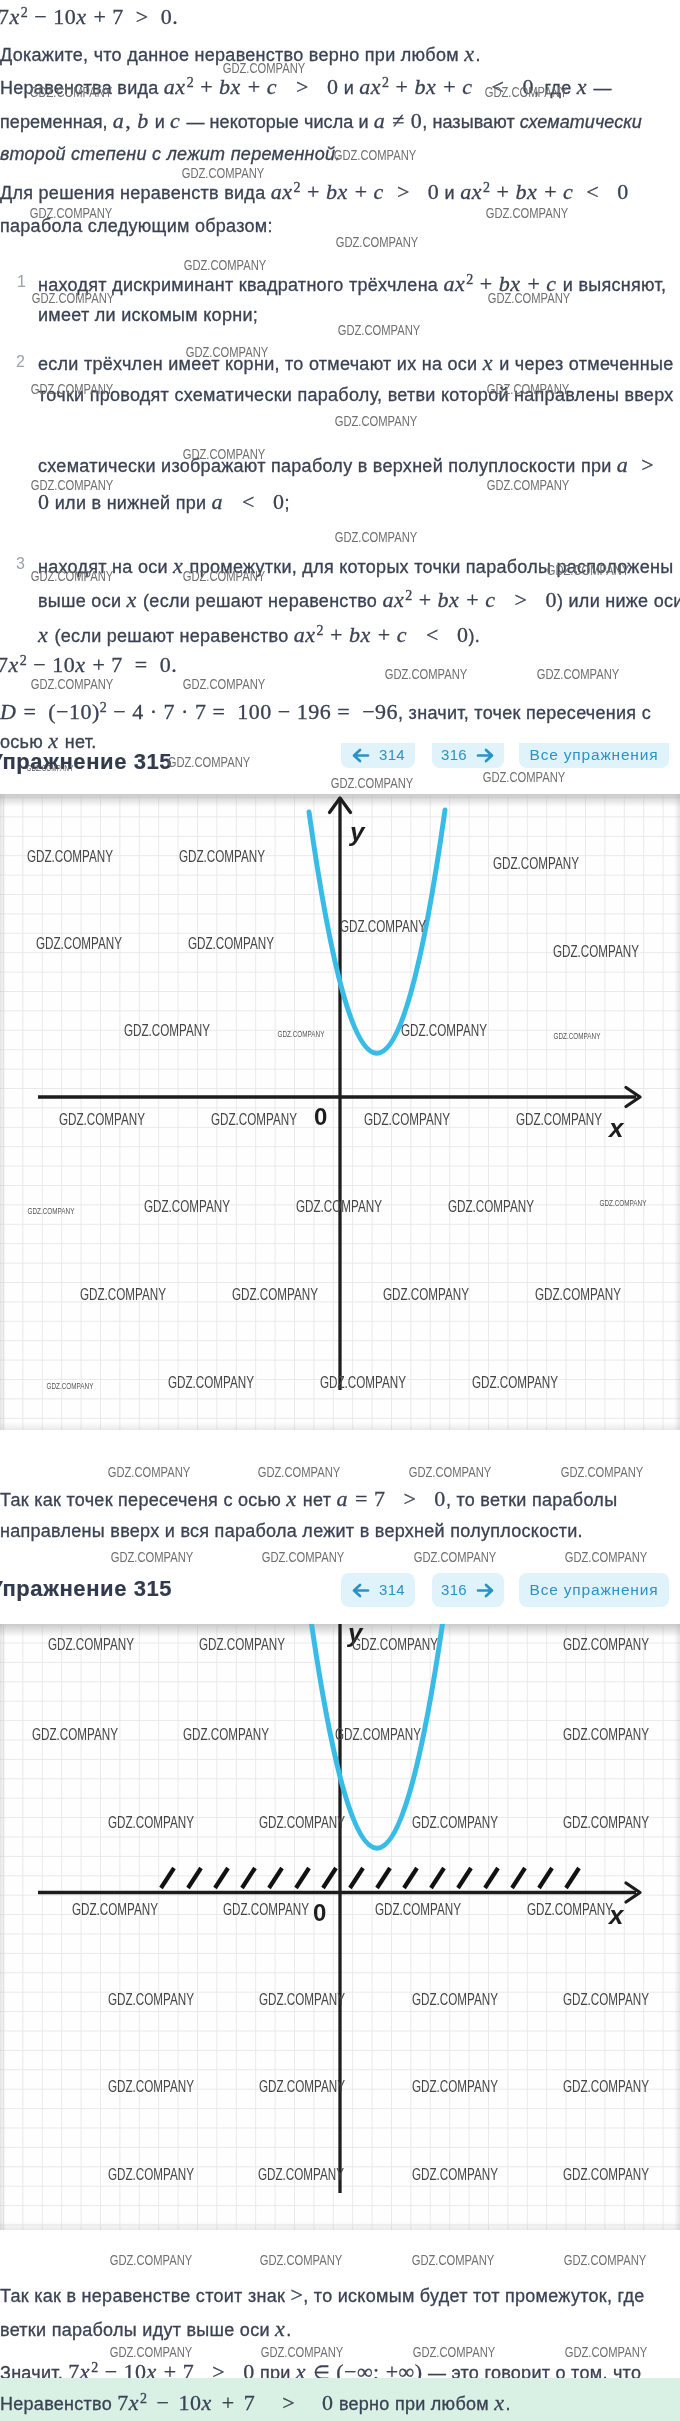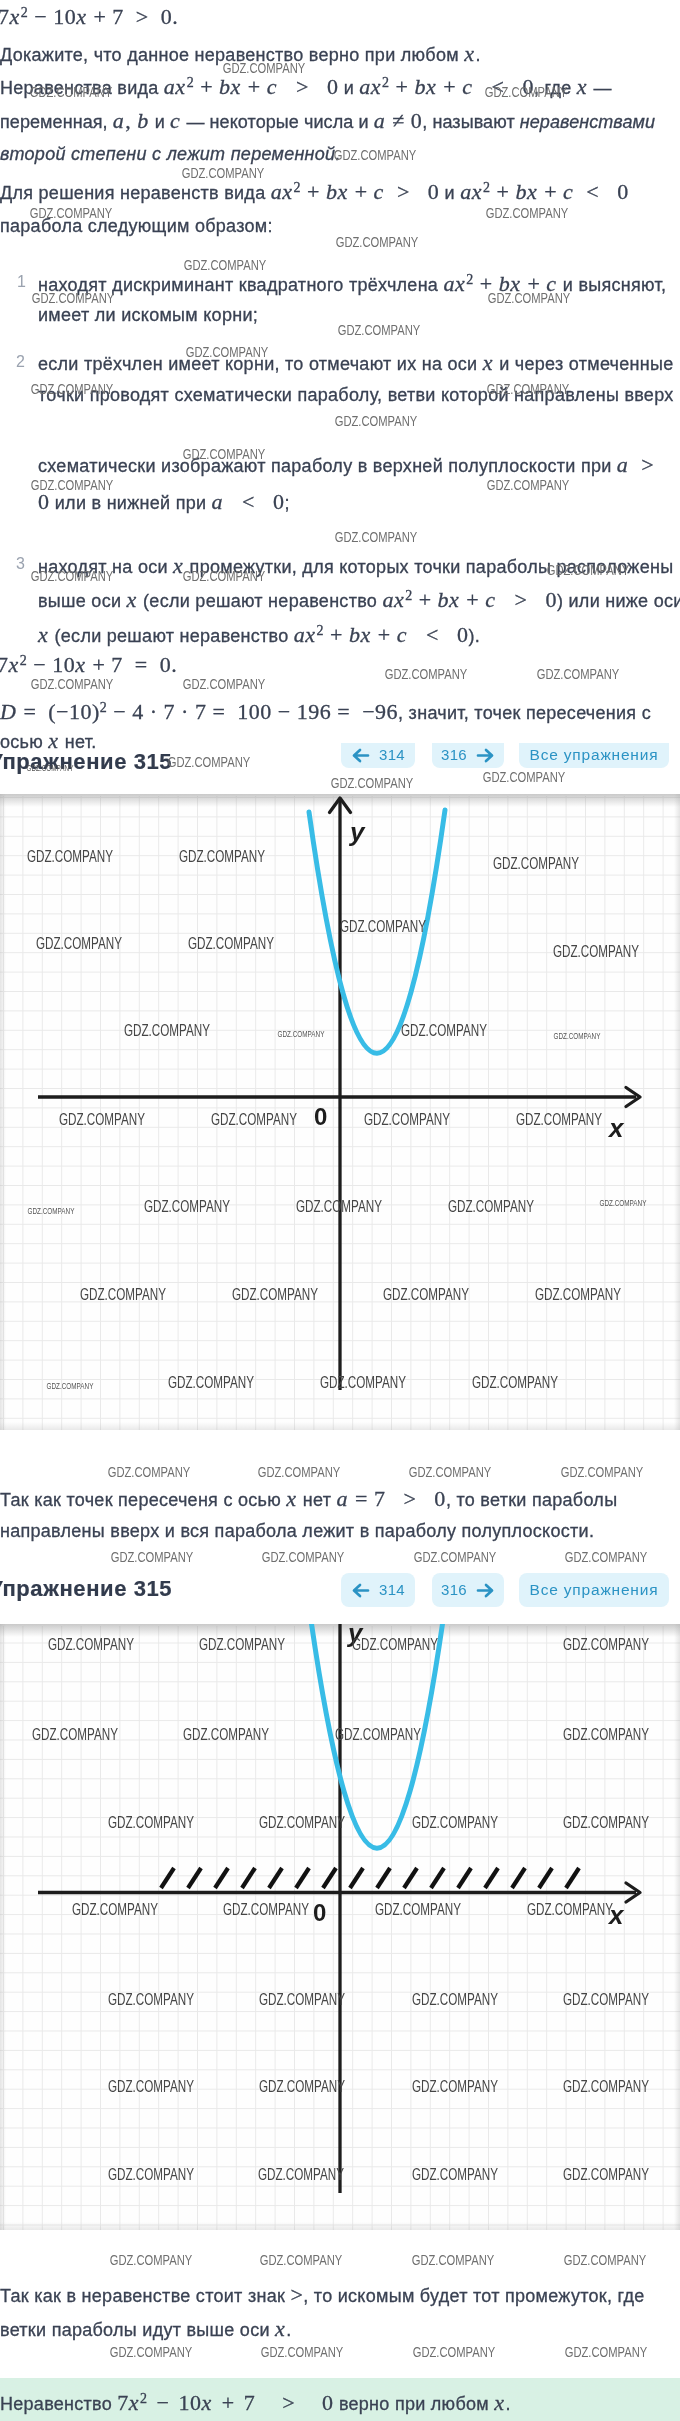--- a/index.html
+++ b/index.html
@@ -19,21 +19,21 @@
 </style></head>
 <body>
 <div id="pg">
 
 <div class="t m" style="left:-2px;top:6px">7<i>x</i><sup>2</sup> − 10<i>x</i> + 7 &nbsp;&gt;&nbsp; 0.</div>
 
 <div class="t" style="left:0px;top:43px">Докажите, что данное неравенство верно при любом <span class="m"><i>x</i></span>.</div>
 
 <div class="t" style="left:0px;top:76px">Неравенства вида <span class="m"><i>ax</i><sup>2</sup> + <i>bx</i> + <i>c</i> &nbsp;&nbsp;&gt;&nbsp;&nbsp; 0</span> и <span class="m"><i>ax</i><sup>2</sup> + <i>bx</i> + <i>c</i> &nbsp;&nbsp;&lt;&nbsp;&nbsp; 0</span>, где <span class="m"><i>x</i></span> —</div>
 
-<div class="t" style="left:0px;top:110px;letter-spacing:0.08px">переменная, <span class="m"><i>a</i>, <i>b</i></span> и <span class="m"><i>c</i></span> — некоторые числа и <span class="m"><i>a</i> ≠ 0</span>, называют <span class="it">неравенствами</span></div>
+<div class="t" style="left:0px;top:110px;letter-spacing:0.08px">переменная, <span class="m"><i>a</i>, <i>b</i></span> и <span class="m"><i>c</i></span> — некоторые числа и <span class="m"><i>a</i> ≠ 0</span>, называют <span class="it">схематически</span></div>
 
 <div class="t it" style="left:0px;top:145px">второй степени с лежит переменной.</div>
 
 <div class="t" style="left:0px;top:181px">Для решения неравенств вида <span class="m"><i>ax</i><sup>2</sup> + <i>bx</i> + <i>c</i> &nbsp;&gt;&nbsp;&nbsp; 0</span> и <span class="m"><i>ax</i><sup>2</sup> + <i>bx</i> + <i>c</i> &nbsp;&lt;&nbsp;&nbsp; 0</span></div>
 
 <div class="t" style="left:0px;top:217px">парабола следующим образом:</div>
 
 <div class="num" style="left:17px;top:274px">1</div>
 
 <div class="t" style="left:38px;top:273px">находят дискриминант квадратного трёхчлена <span class="m"><i>ax</i><sup>2</sup> + <i>bx</i> + <i>c</i></span> и выясняют,</div>
@@ -122,21 +122,21 @@
 
 <text x="350" y="47" font-family="Liberation Sans" font-style="italic" font-weight="bold" font-size="26" fill="#1d1d1d">y</text>
 
 <text x="609" y="343" font-family="Liberation Sans" font-style="italic" font-weight="bold" font-size="26" fill="#1d1d1d">x</text>
 
 <text x="314" y="331" font-weight="bold" font-size="24" fill="#1d1d1d">0</text>
 </svg>
 
 <div class="t" style="left:0px;top:1488px">Так как точек пересеченя с осью <span class="m"><i>x</i></span> нет <span class="m"><i>a</i> = 7 &nbsp;&nbsp;&gt;&nbsp;&nbsp; 0</span>, то ветки параболы</div>
 
-<div class="t" style="left:0px;top:1522px">направлены вверх и вся парабола лежит в параболу полуплоскости.</div>
+<div class="t" style="left:0px;top:1522px">направлены вверх и вся парабола лежит в верхней полуплоскости.</div>
 
 <div class="hdr" style="left:-11px;top:1578px">Упражнение 315</div>
 
 <div class="pill" style="left:341px;top:1573px;width:74px"><svg width="19" height="15" viewBox="0 0 19 15">
         <path d="M17 7.5 H3.4 M9 2 L3 7.5 L9 13" stroke="#2b93c4" stroke-width="2.7" fill="none" stroke-linecap="round" stroke-linejoin="round"></path>
       </svg>&nbsp;&nbsp;314</div>
 
 <div class="pill" style="left:432px;top:1573px;width:72px">316&nbsp;&nbsp;<svg width="19" height="15" viewBox="0 0 19 15">
         <path d="M2 7.5 H15.6 M10 2 L16 7.5 L10 13" stroke="#2b93c4" stroke-width="2.7" fill="none" stroke-linecap="round" stroke-linejoin="round"></path>
       </svg></div>
@@ -187,20 +187,21 @@
 
 <text x="609" y="300" font-family="Liberation Sans" font-style="italic" font-weight="bold" font-size="26" fill="#1d1d1d">x</text>
 
 <text x="313" y="297" font-weight="bold" font-size="24" fill="#1d1d1d">0</text>
 </svg>
 
 <div class="t" style="left:0px;top:2284px">Так как в неравенстве стоит знак <span class="m">&gt;</span>, то искомым будет тот промежуток, где</div>
 
 <div class="t" style="left:0px;top:2318px">ветки параболы идут выше оси <span class="m"><i>x</i></span>.</div>
 
+<div class="t" style="left:0px;top:2361px">Значит, <span class="m">7<i>x</i><sup>2</sup> − 10<i>x</i> + 7 &nbsp;&nbsp;&gt;&nbsp;&nbsp; 0</span> при <span class="m"><i>x</i> <span style="font-size:19px">∈</span> (−∞; +∞)</span> — это говорит о том, что</div>
 
 <div style="position:absolute;left:0;top:2378px;width:680px;height:43px;background:#d8f1e4"></div>
 
 <div class="t" style="left:0px;top:2392px">Неравенство <span class="m" style="word-spacing:3px">7<i>x</i><sup>2</sup> − 10<i>x</i> + 7 &nbsp;&nbsp;&gt;&nbsp;&nbsp; 0</span> верно при любом <span class="m"><i>x</i></span>.</div>
 
 <div class="wm" style="left:264px;top:68px">GDZ.COMPANY</div>
 <div class="wm" style="left:71px;top:92px">GDZ.COMPANY</div>
 <div class="wm" style="left:526px;top:92px">GDZ.COMPANY</div>
 <div class="wm" style="left:375px;top:155px">GDZ.COMPANY</div>
 <div class="wm" style="left:223px;top:173px">GDZ.COMPANY</div>

